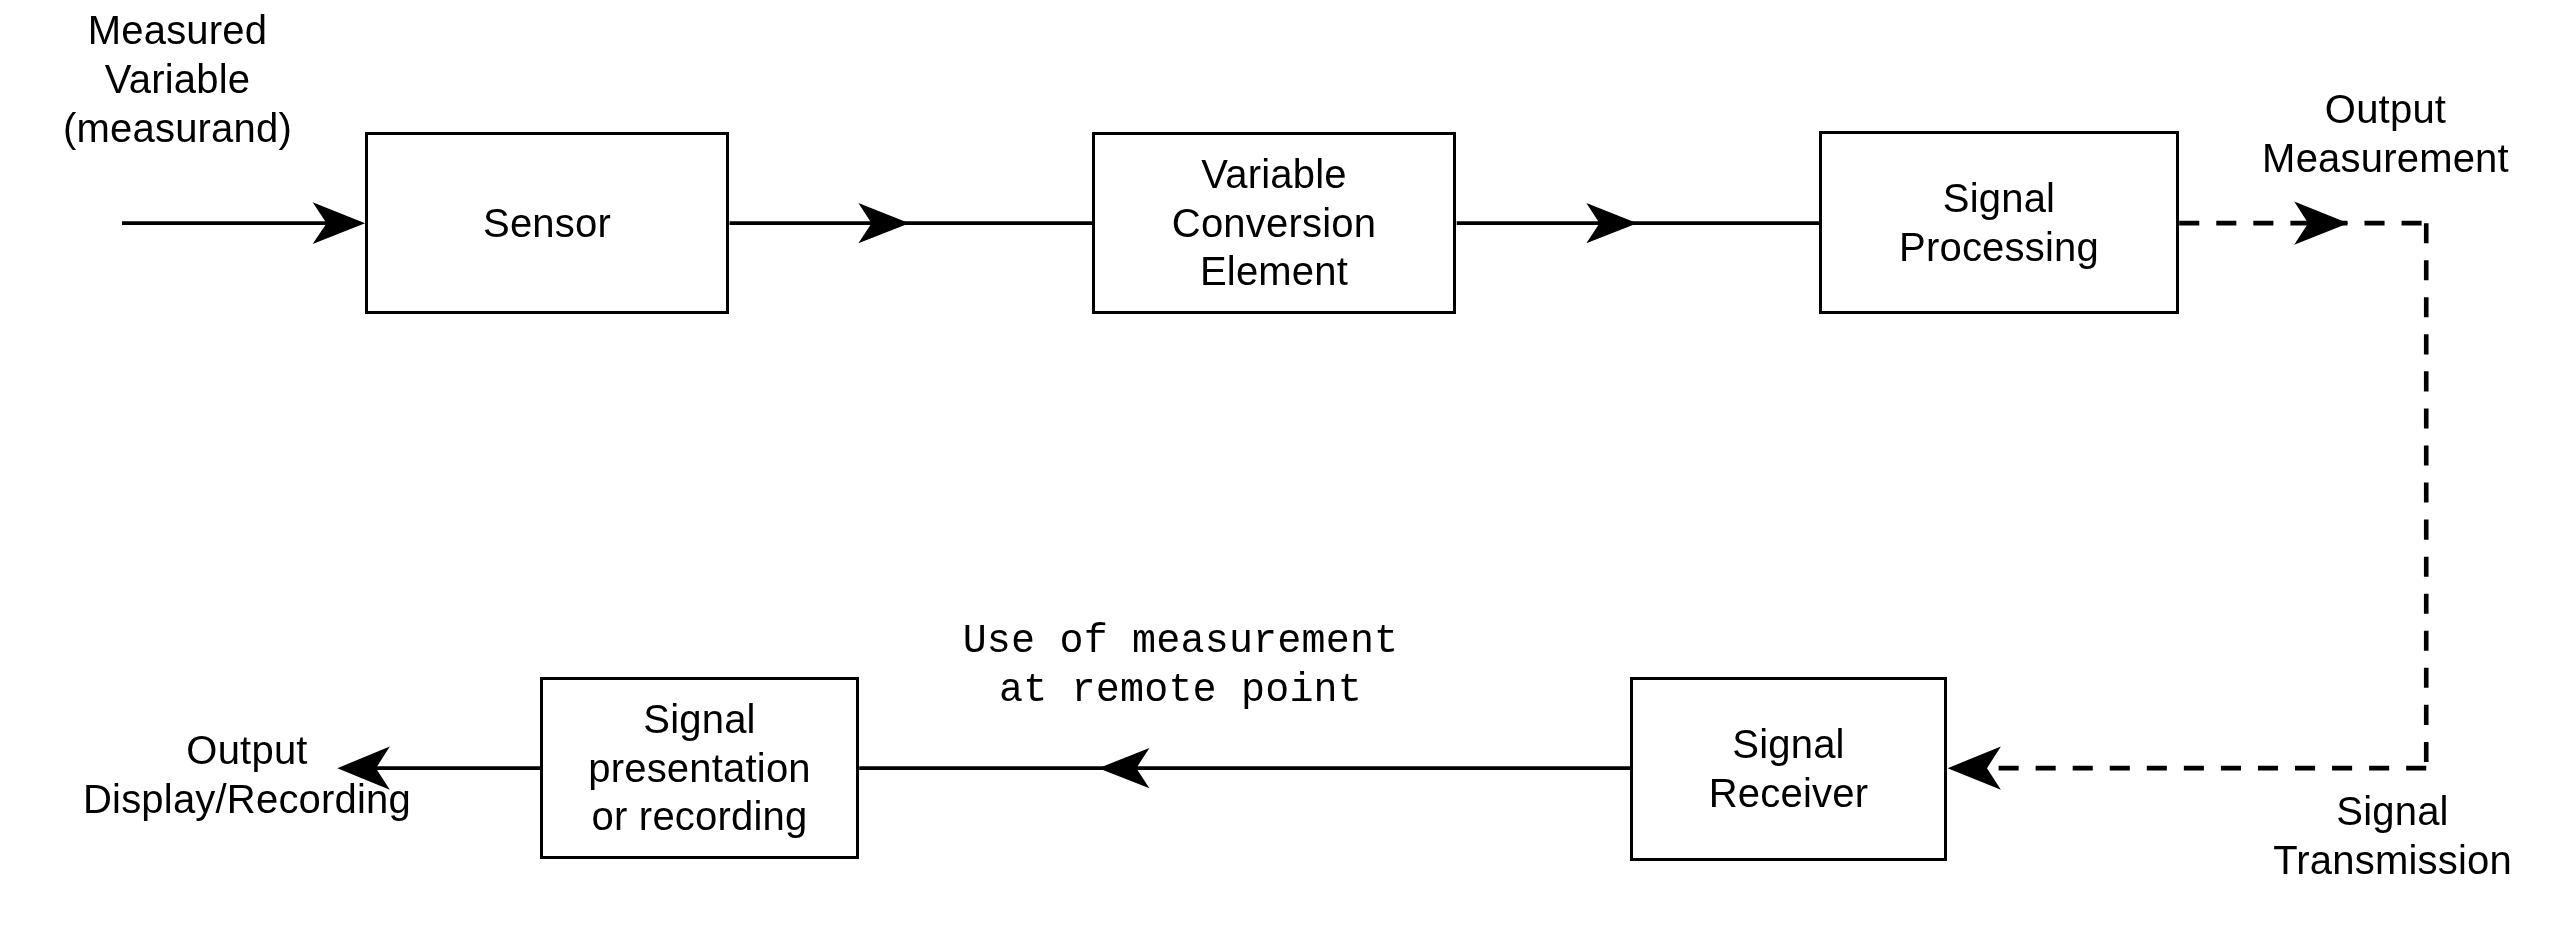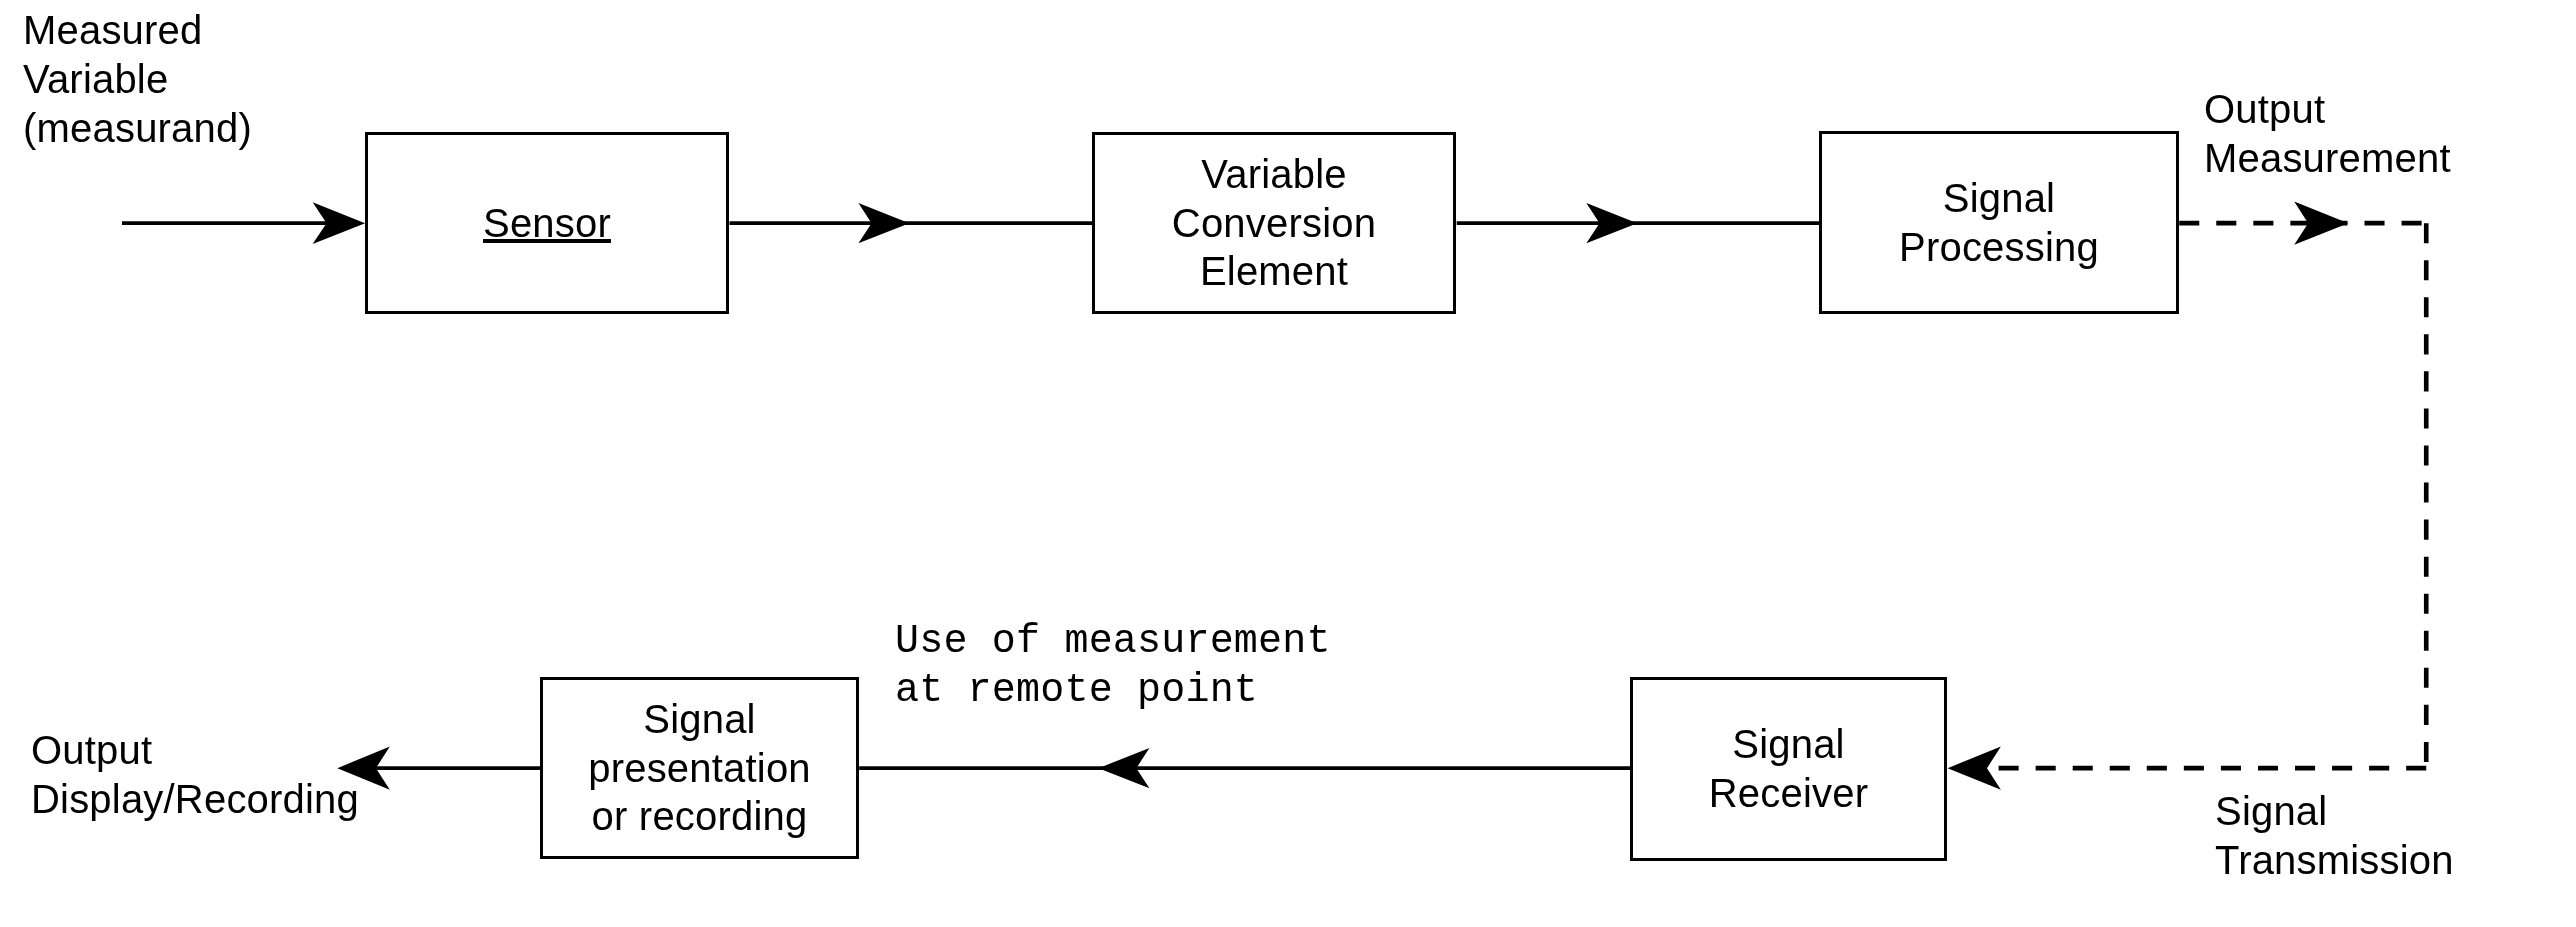--- a/index.html
+++ b/index.html
@@ -41,21 +41,21 @@
     line-height: 1.22;
     letter-spacing: 0.2px;
     white-space: pre-line;
   }
   .free-label {
     position: absolute;
     font-size: 40px;
     line-height: 1.22;
     letter-spacing: 0.2px;
     white-space: pre-line;
-    text-align: left;
+    text-align: center;
   }
 </style>
 </head>
 <body>
 
 <div id="canvas">
 
   <svg id="diagram-svg" viewBox="0 0 3337 1202" xmlns="http://www.w3.org/2000/svg">
     <defs>
       <marker id="arrowhead" markerWidth="14" markerHeight="12" refX="13" refY="6" orient="auto" markerUnits="userSpaceOnUse">
@@ -96,21 +96,21 @@
       <line x1="2112" y1="995" x2="1113" y2="995" stroke="#000000" stroke-width="5"></line>
       <path d="M1489,969 L1423,995 L1489,1021 L1472,995 Z" fill="#000000"></path>
     </g>
 
     <g>
       <line x1="700" y1="995" x2="448" y2="995" stroke="#000000" stroke-width="5"></line>
       <path d="M505,967 L437,995 L505,1023 L487,995 Z" fill="#000000"></path>
     </g>
   </svg>
 
-  <div class="node-box" style="left:365px; top:132px; width:364px; height:182px;text-decoration:underline;">
+  <div class="node-box" style="left:365px; top:132px; width:364px; height:182px;">
     <span class="node-label">Sensor</span>
   </div>
 
   <div class="node-box" style="left:1092px; top:132px; width:364px; height:182px;">
     <span class="node-label">Variable
 Conversion
 Element</span>
   </div>
 
   <div class="node-box" style="left:1819px; top:131px; width:360px; height:183px;">

